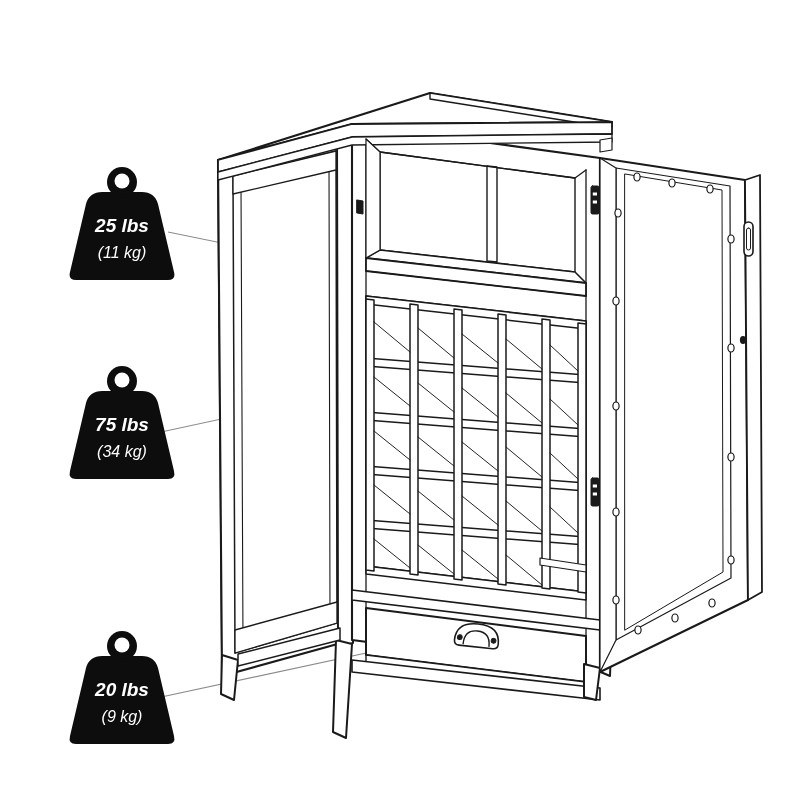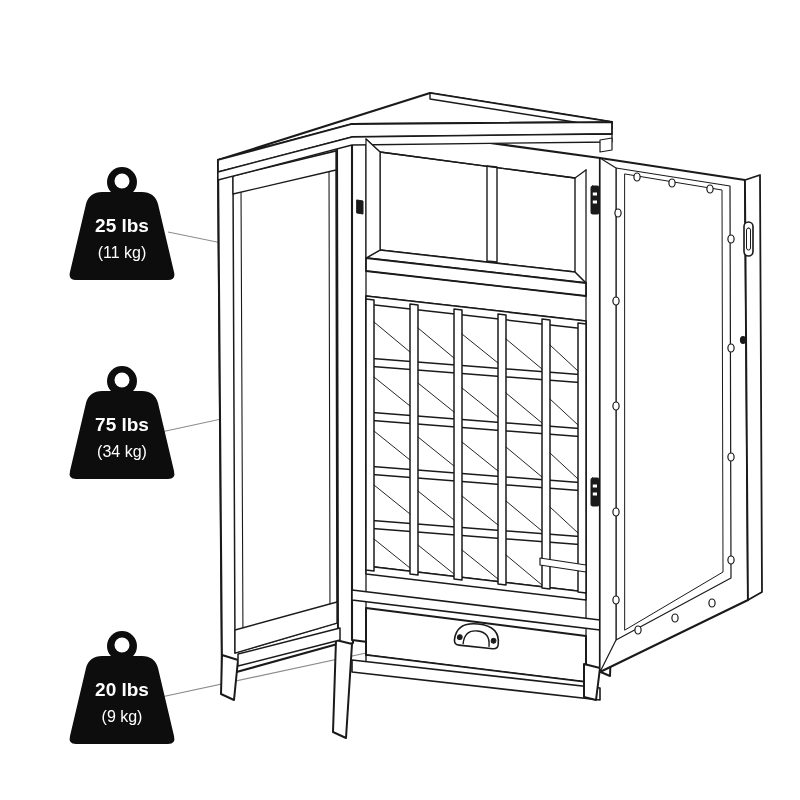--- a/index.html
+++ b/index.html
@@ -1,21 +1,21 @@
 <!DOCTYPE html>
 <html><head>
 <meta charset="utf-8">
 <style>
   html,body{margin:0;padding:0;}
   body{
     width:800px;height:800px;background:#ffffff;
     font-family:"Liberation Sans",sans-serif;
     overflow:hidden;position:relative;
   }
-  #stage{position:absolute;inset:0;width:800px;height:800px;}
+  #stage{position:absolute;inset:0;width:800px;height:800px;font-style:italic;}
   svg{display:block;}
   .wt-lbs{font-family:"Liberation Sans",sans-serif;font-weight:bold;font-size:19px;fill:#ffffff;}
   .wt-kg{font-family:"Liberation Sans",sans-serif;font-weight:normal;font-size:16px;fill:#ffffff;}
 </style>
 </head>
 <body>
 
 <div id="stage">
 <svg width="800" height="800" viewBox="0 0 800 800">
 

